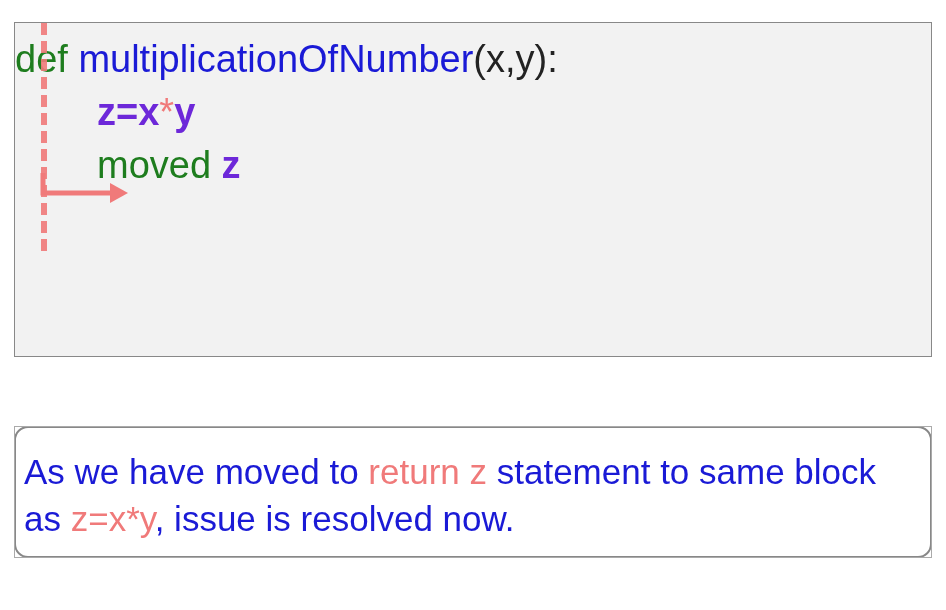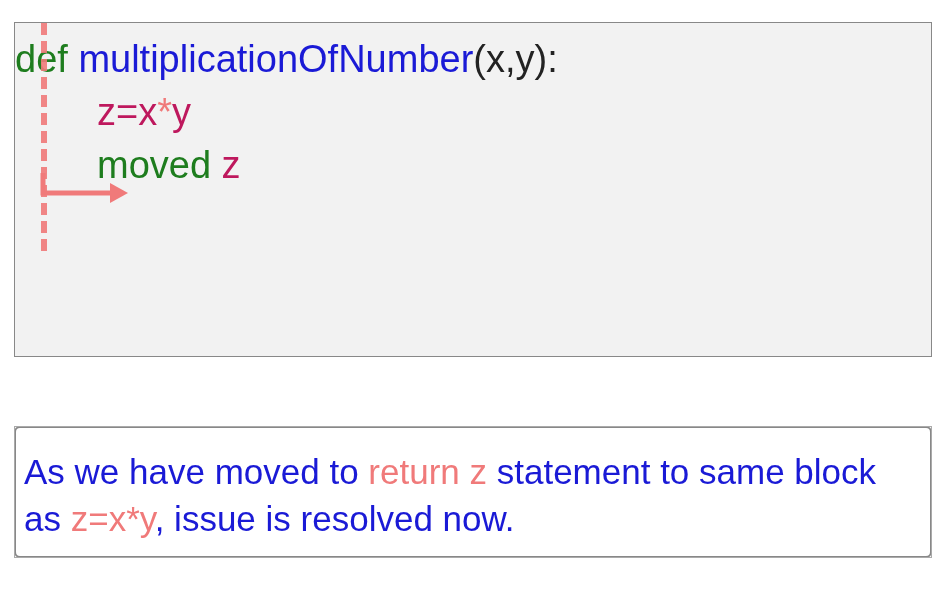--- a/index.html
+++ b/index.html
@@ -24,21 +24,21 @@
     line-height: 1.4;
     padding: 10px 0 0 0;
   }
   .code-line {
     white-space: pre;
     font-family: Helvetica, Arial, sans-serif;
   }
   .kw-def   { color: #1e7d1e; }
   .funcname { color: #1a1ad6; }
   .paren    { color: #222; }
-  .var      { color: #be185d; }
+  .var      { color: #6d28d9; font-weight: bold; }
   .op-star  { color: #f07a7a; }
   .kw-ret   { color: #1e7d1e; }
   .num      { color: #1e7d1e; }
   .call     { color: #222; }
   .margin-line {
     position: absolute;
     left: 26px;
     top: 0px;
     width: 0;
     height: 228px;
@@ -58,21 +58,21 @@
     position: absolute;
     left: 14px;
     top: 426px;
     width: 918px;
     height: 132px;
     border: 2px solid #888;
     padding: 20px 8px 2px 8px;
     font-size: 35px;
     line-height: 1.35;
     color: #1a1ad6;
-    border-radius: 6px;
+    border-radius: 14px;
     position: absolute;
   }
   .note-block::before {
     content: "";
     position: absolute;
     left: -2px; right: -2px; top: -2px; bottom: -2px;
     border: 1px solid #aaa;
     pointer-events: none;
   }
   .note-red { color: #f07a7a; }

